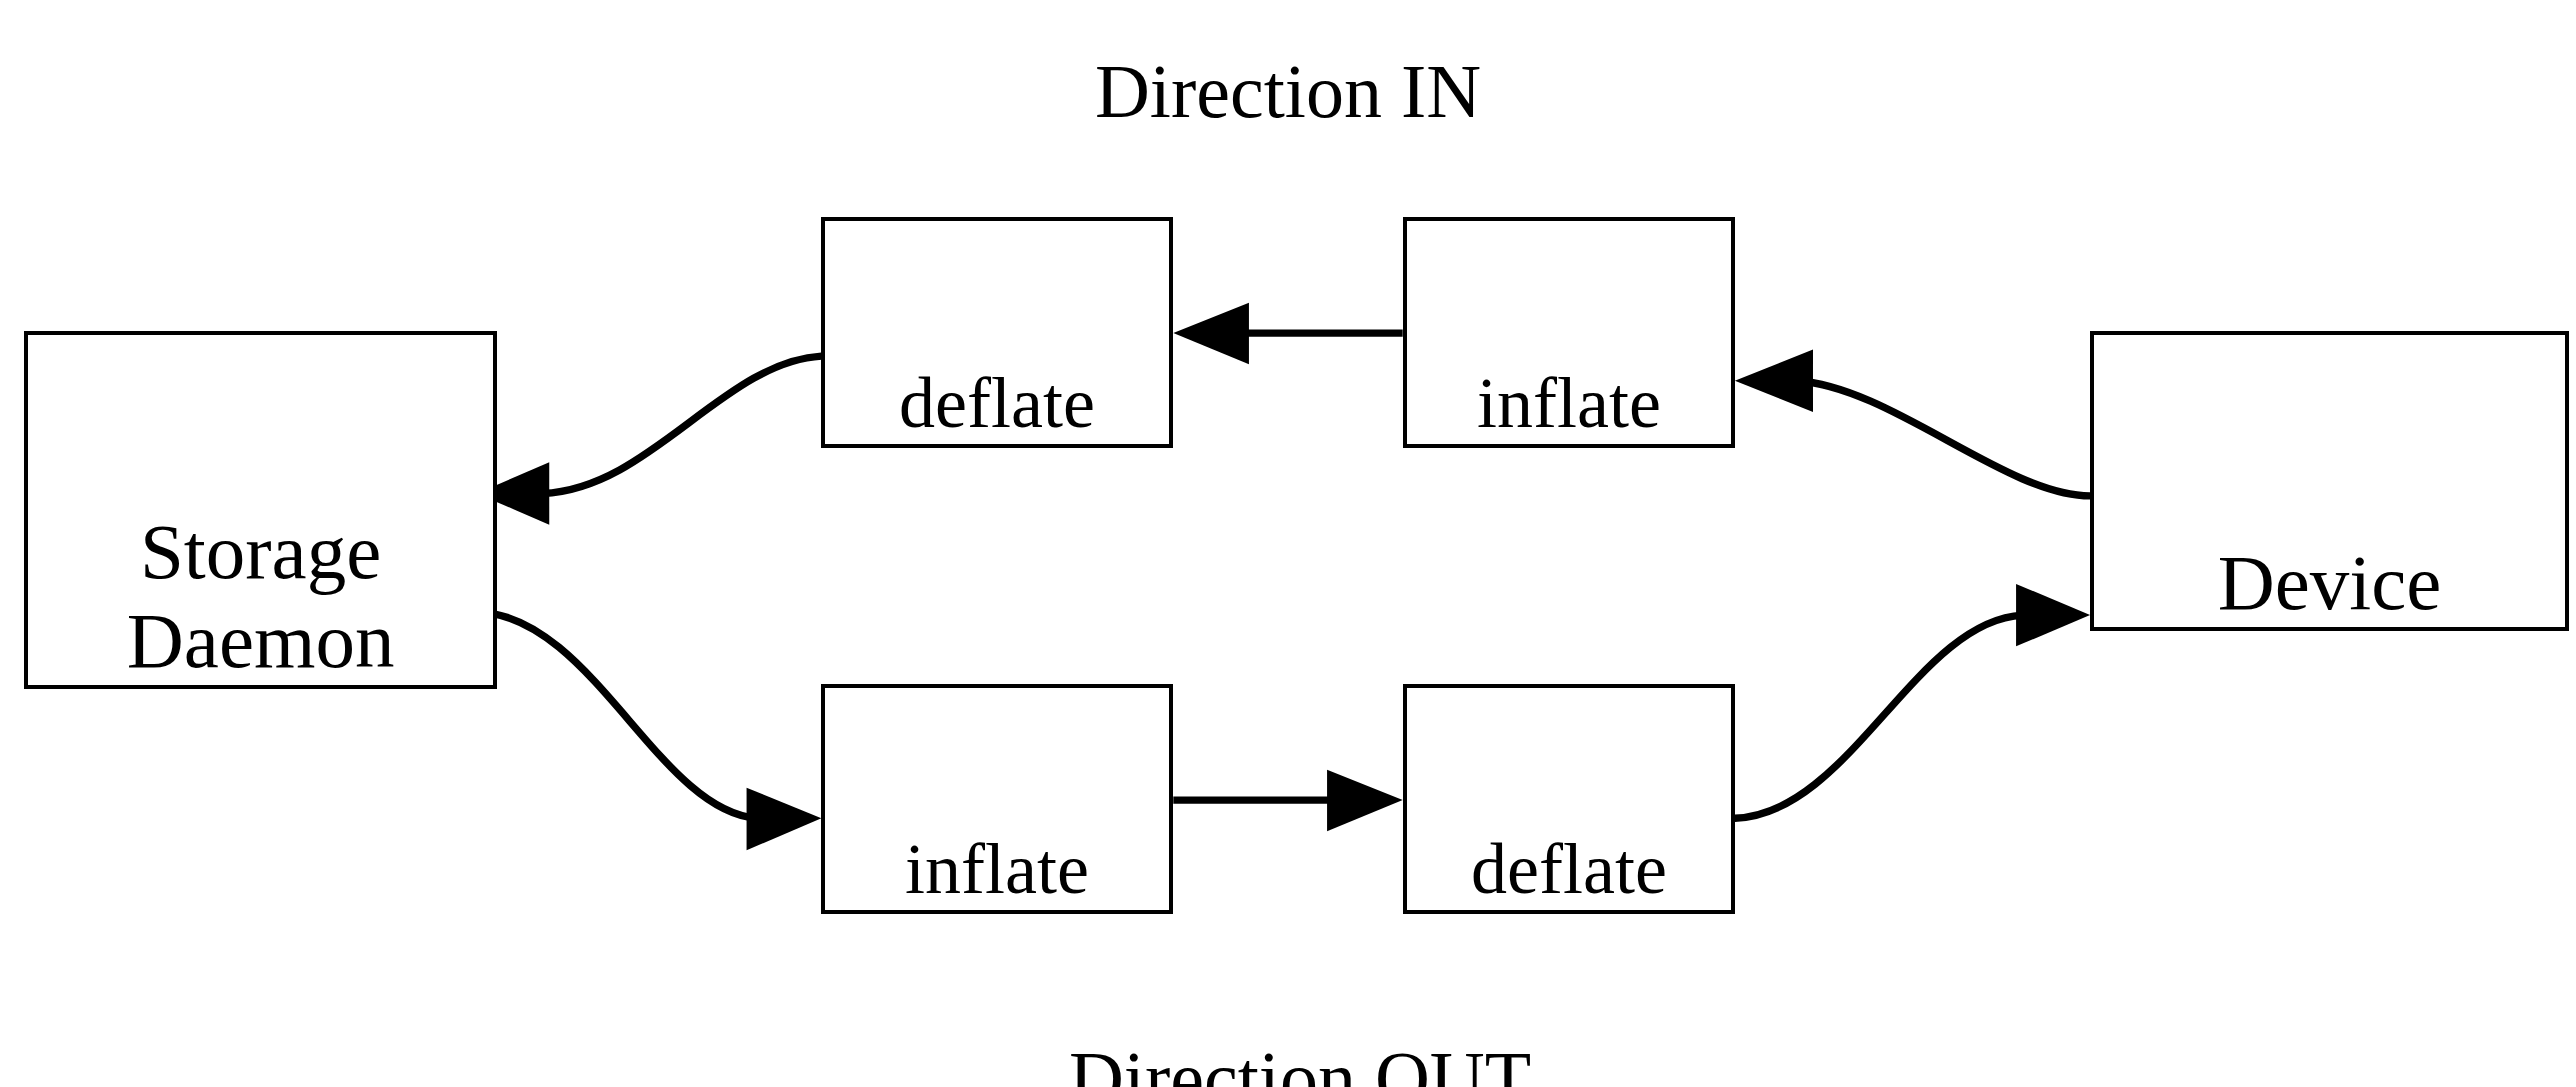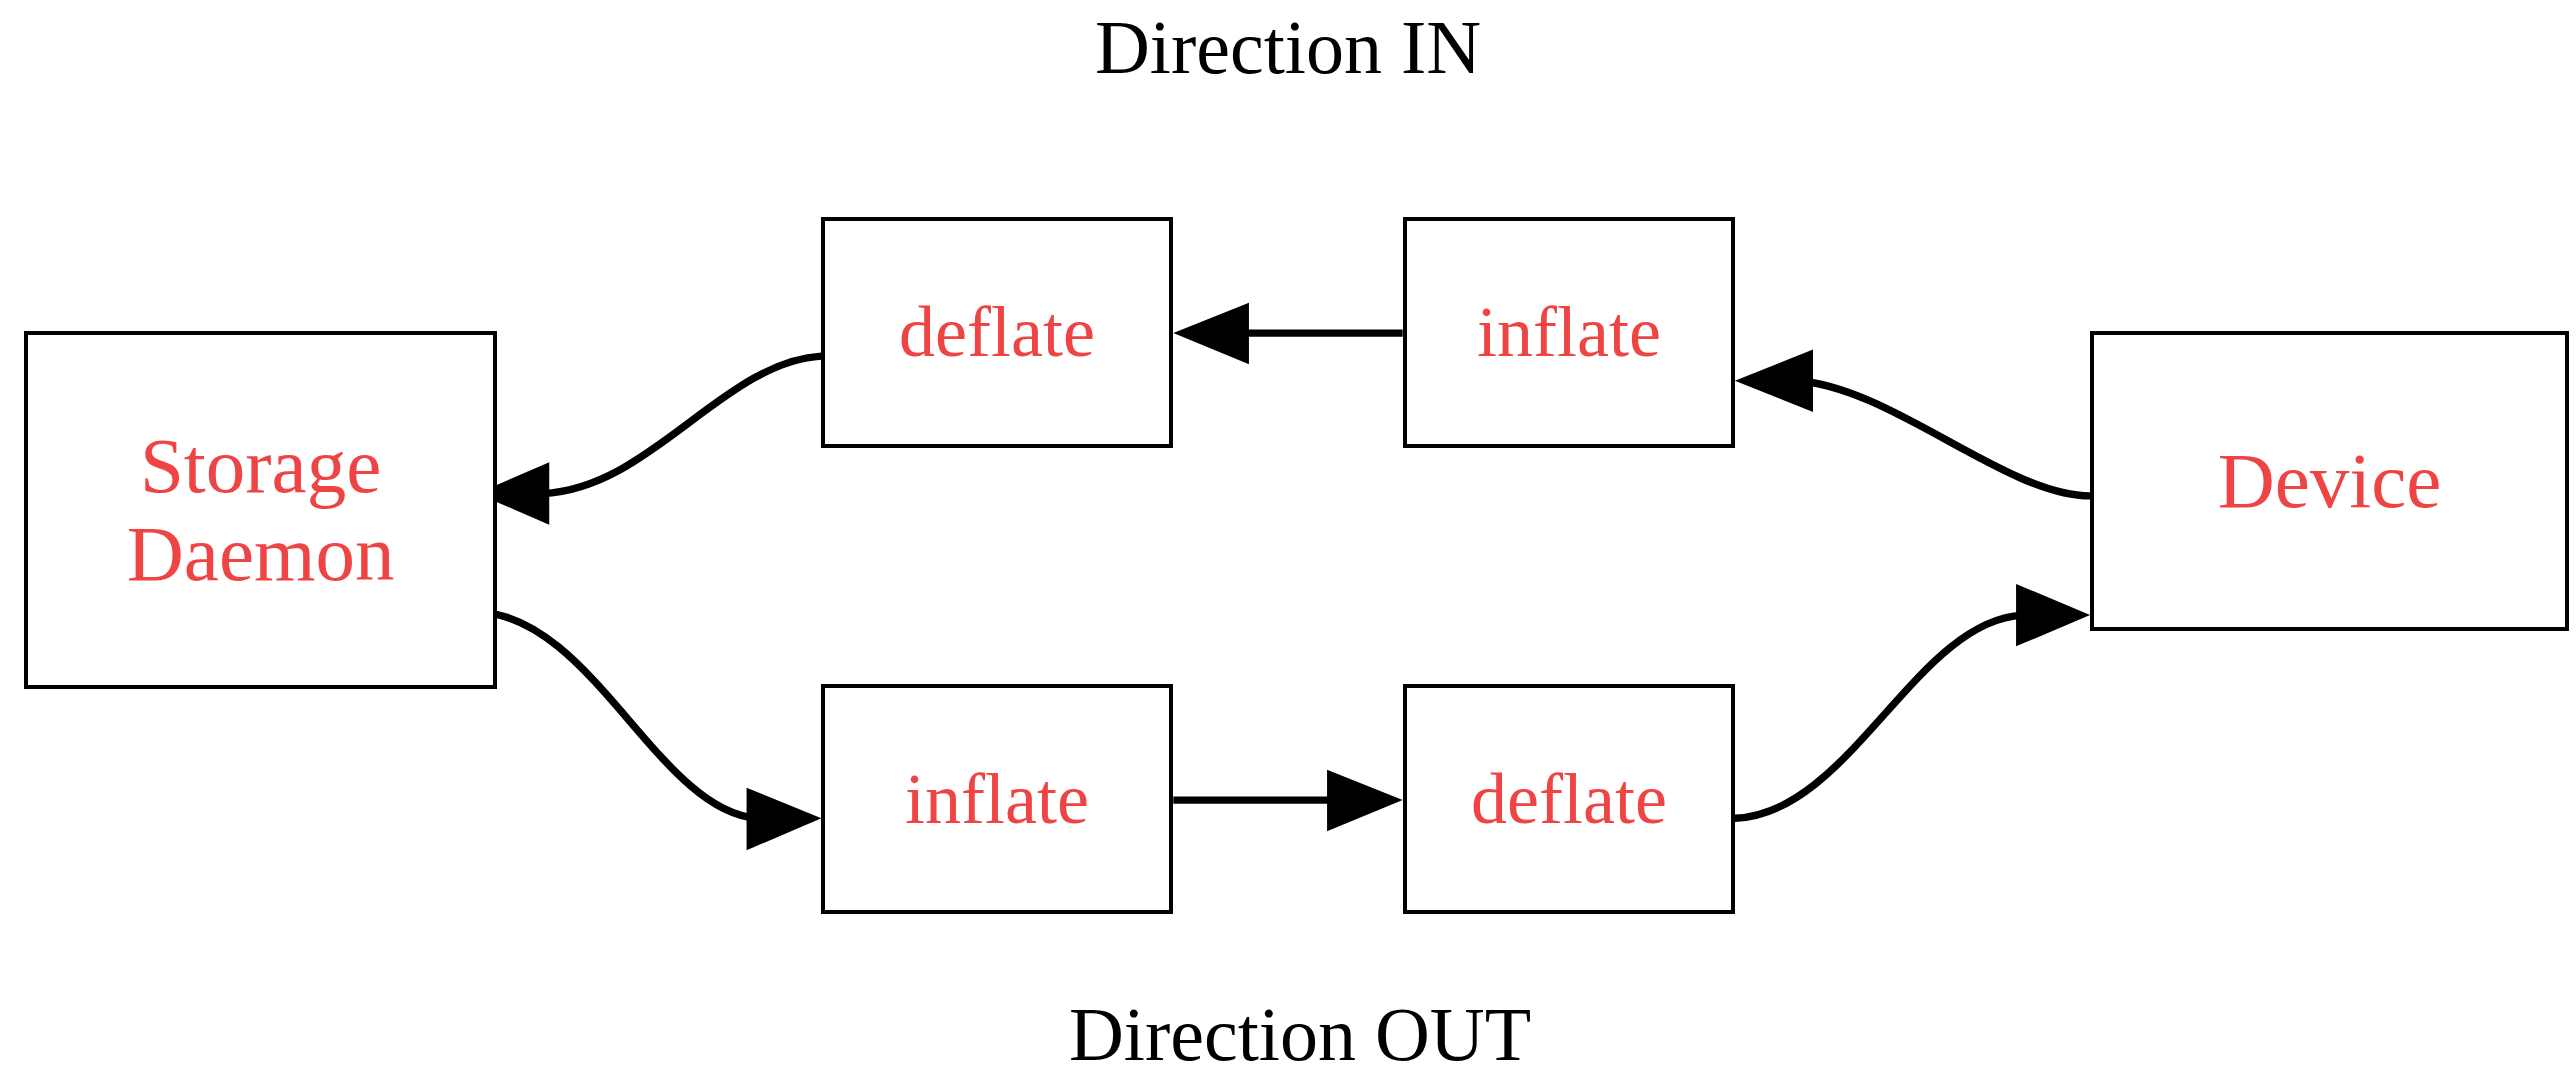--- a/index.html
+++ b/index.html
@@ -24,39 +24,40 @@
     height: 1088px;
   }
   .node-box {
     position: absolute;
     box-sizing: border-box;
     border: 4.1px solid #000000;
     background: #ffffff;
     display: flex;
     flex-direction: column;
     align-items: center;
-    justify-content: center;
-    color: #ef4444;
+    justify-content: flex-end;
+    color: #000000;
     line-height: 1.12;
     z-index: 3;
   }
   .node-label {
     display: block;
     white-space: nowrap;
     text-align: center;
   }
   .node-big  { font-size: 79px; }
   .node-mid  { font-size: 72px; }
   .direction-label {
     position: absolute;
     color: #000000;
     font-size: 76px;
     white-space: nowrap;
     text-align: center;
     z-index: 4;
+    margin-top: 44px;
   }
   .edge-line, .edge-curve {
     fill: none;
     stroke: #000000;
     stroke-width: 9;
     stroke-linecap: butt;
   }
   .edge-head { fill: #000000; stroke: none; }
 </style>
 </head>

